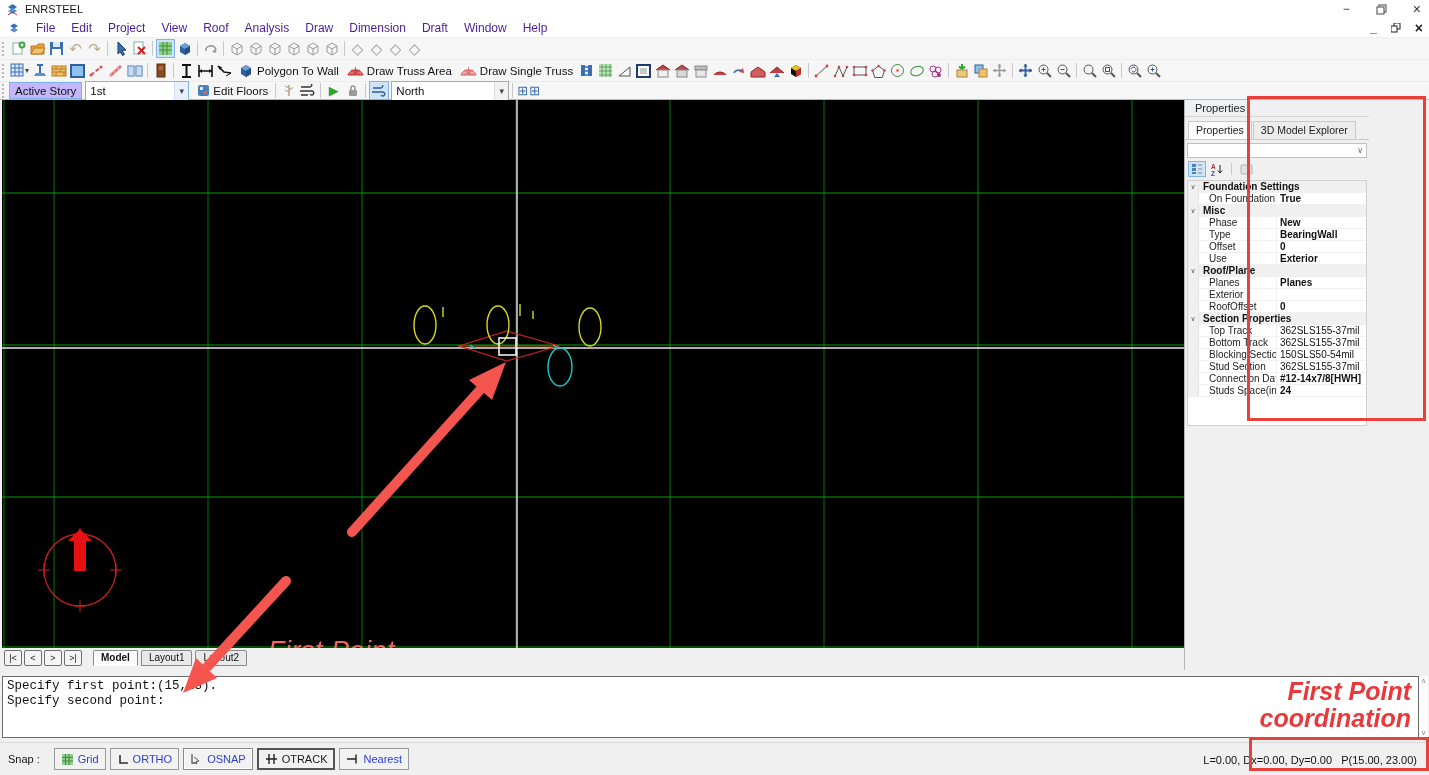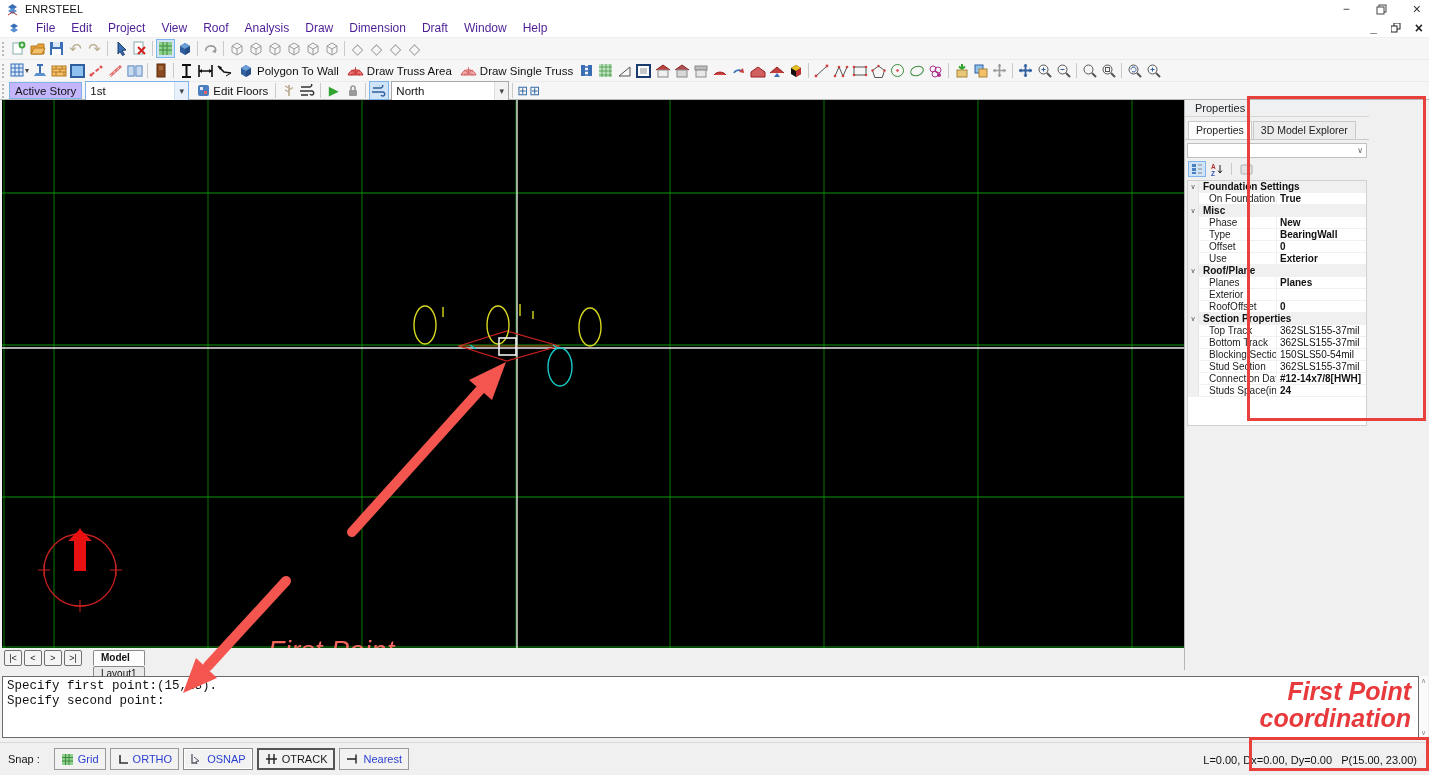--- a/index.html
+++ b/index.html
@@ -38,21 +38,21 @@
   .btn-flat { border:1px solid #7eb4ea; background:#c4b5fd; height:17px; display:flex; align-items:center; padding:0 5px; font-size:11.5px; color:#111; }
 
   
   .canvas { position:absolute; left:2px; top:100px; width:1238px; height:548px; background:#000; }
   .canvas svg { position:absolute; left:0; top:0; }
   .fp-label { position:absolute; left:266px; top:536px; font-size:27px; font-style:italic; color:#f4655e; letter-spacing:.5px; }
 
   
   .navstrip { position:absolute; left:2px; top:648px; width:1238px; height:22px; background:#f0f0f0; display:flex; align-items:flex-start; padding-top:2px; }
   .navbtn { width:18px; height:16px; border:1px solid #707070; background:#f4f4f4; font-size:9px; color:#222; display:flex; align-items:center; justify-content:center; margin-left:2px; border-radius:2px; }
-  .sheet-tabs { display:flex; margin-left:8px;flex-direction:column; }
+  .sheet-tabs { display:flex; margin-left:8px; }
   .sheet-tab { height:16px; border:1px solid #8a8a8a; background:#e9e9e9; font-size:10px; color:#111; padding:1px 7px; margin-left:3px; border-radius:2px 2px 0 0; }
   .sheet-tab.active { background:#fdfdfd; font-weight:bold; border-bottom-color:#fdfdfd; }
 
   
   .cmd { position:absolute; left:2px; top:676px; width:1417px; height:62px; background:#fff; border:1px solid #6a6a6a; font-family:"Liberation Mono", monospace; font-size:12.5px; color:#111; padding:2px 4px; line-height:15px; white-space:pre; }
   .cmd-scroll { position:absolute; left:1419px; top:676px; width:9px; height:62px; background:#fbfbfb; display:flex; flex-direction:column; justify-content:space-between; align-items:center; font-size:7px; color:#888; padding:1px 0; }
 
   
   .statusbar { position:absolute; left:0; top:742px; width:1429px; height:33px; background:#f0f0f0; border-top:1px solid #d8d8d8; display:flex; align-items:center; font-size:11px; }
   .snap-label { color:#111; margin:0 10px 0 8px; }

